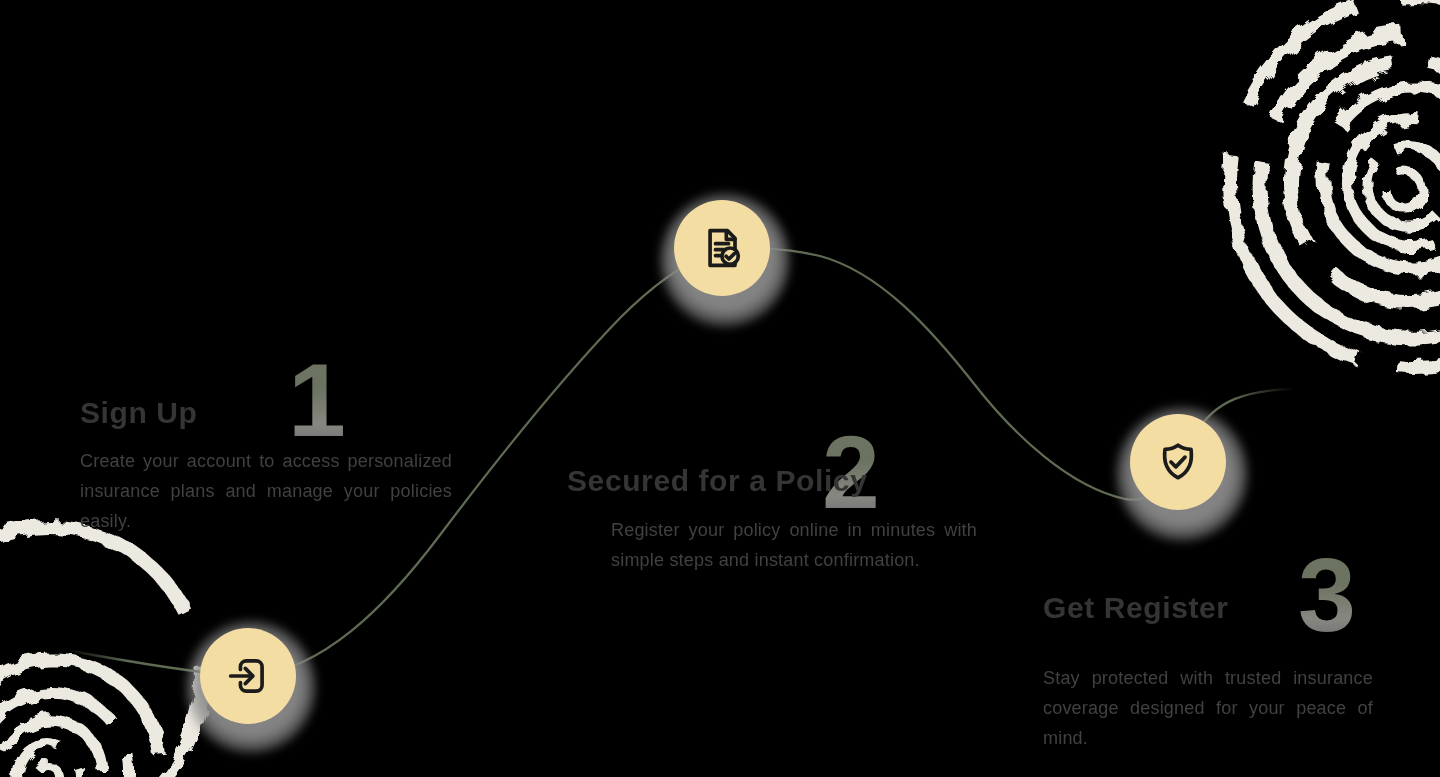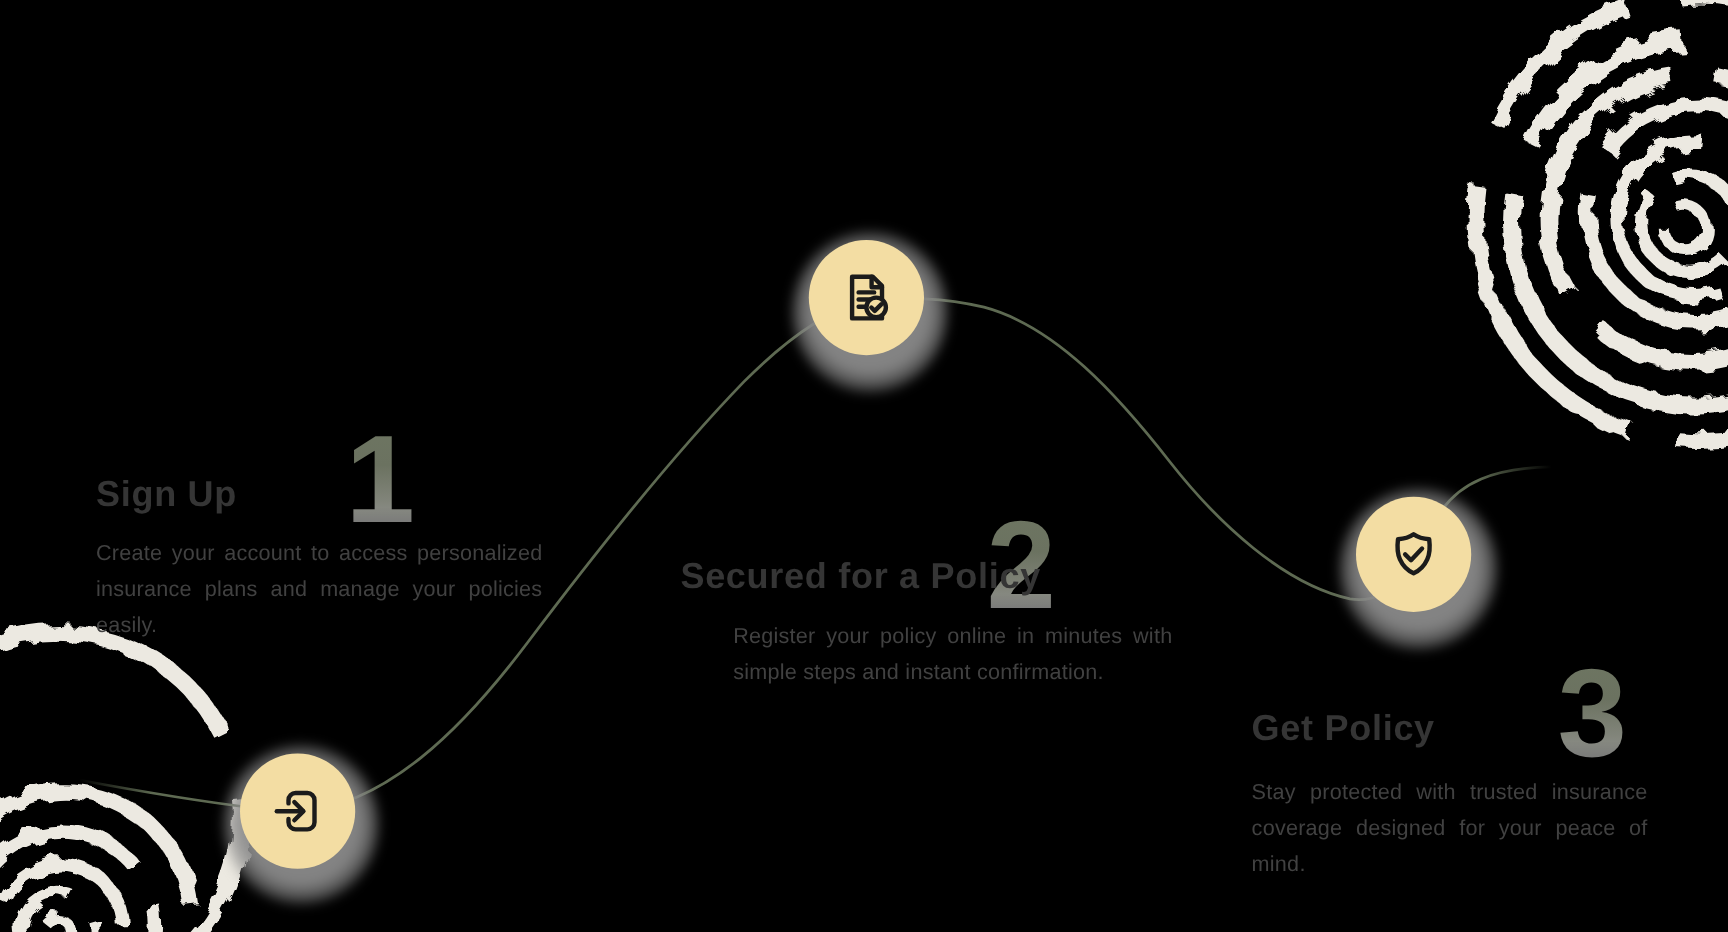--- a/index.html
+++ b/index.html
@@ -36,21 +36,21 @@
     position:absolute;margin:0;font-size:104px;line-height:1;font-weight:800;
     letter-spacing:-2px;
     background:linear-gradient(180deg,#6e7662 0%,#6b7260 38%,#82857b 68%,#949494 88%,#9a9a9a 100%);
     -webkit-background-clip:text;background-clip:text;color:transparent;
     -webkit-mask-image:linear-gradient(180deg,#000 72%,rgba(0,0,0,.85) 84%,rgba(0,0,0,.35) 94%,rgba(0,0,0,0) 100%);
             mask-image:linear-gradient(180deg,#000 72%,rgba(0,0,0,.85) 84%,rgba(0,0,0,.35) 94%,rgba(0,0,0,0) 100%);
   }
 
   .w1{left:80px;}   .t1{top:396px;} .d1{top:446px;width:372px;} .n1{left:288px;top:348px;}
   .w2{left:567px;}  .t2{top:464px;} .d2{top:515px;width:366px;margin-left:44px;} .n2{left:822px;top:420px;}
-  .w3{left:1043px;} .t3{top:591px;} .d3{top:645px;width:330px;} .n3{left:1298px;top:543px;}
+  .w3{left:1043px;} .t3{top:591px;} .d3{top:663px;width:330px;} .n3{left:1298px;top:543px;}
 
   .c1{left:200px;top:628px;} .b1{left:186px;top:620px;width:130px;height:134px;}
   .c2{left:674px;top:200px;} .b2{left:660px;top:192px;width:130px;height:136px;}
   .c3{left:1130px;top:414px;} .b3{left:1116px;top:406px;width:132px;height:136px;}
 
   .ic{stroke:#1b1b1b;stroke-width:3.4;fill:none;stroke-linecap:round;stroke-linejoin:round;}
   .ic-fill{fill:#f3dda3;stroke:#1b1b1b;stroke-width:3.4;stroke-linecap:round;stroke-linejoin:round;}
 </style>
 </head>
 <body>
@@ -148,17 +148,17 @@
   </div>
 
   <div>
     <p class="step-num n2">2</p>
     <h3 class="step-title w2 t2">Secured for a Policy</h3>
     <p class="step-desc w2 d2">Register your policy online in minutes with simple steps and instant confirmation.</p>
   </div>
 
   <div>
     <p class="step-num n3">3</p>
-    <h3 class="step-title w3 t3">Get Policy</h3>
+    <h3 class="step-title w3 t3">Get Register</h3>
     <p class="step-desc w3 d3">Stay protected with trusted insurance coverage designed for your peace of mind.</p>
   </div>
 
 </div>
 
 </body></html>

